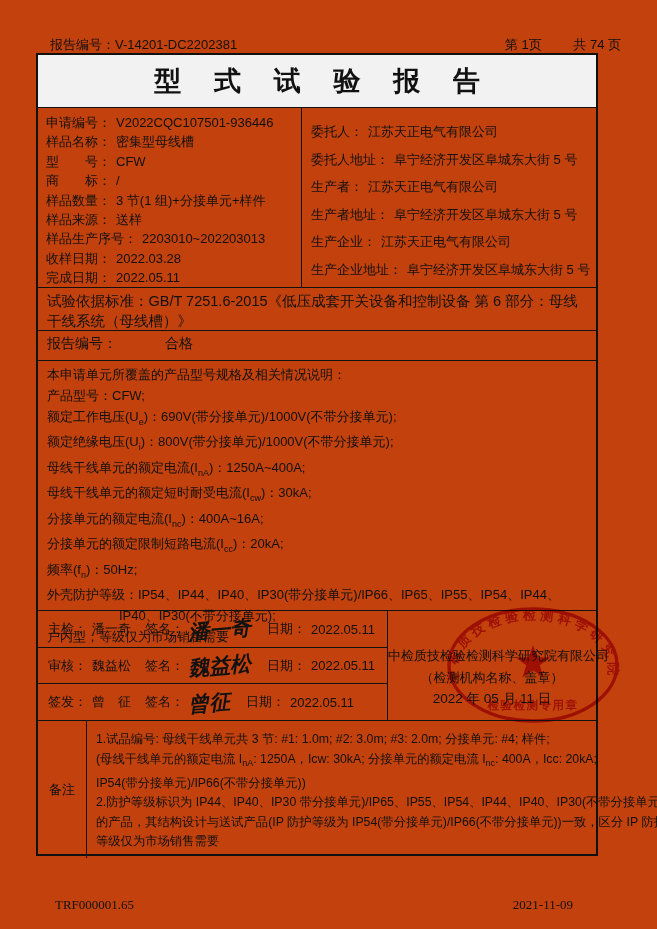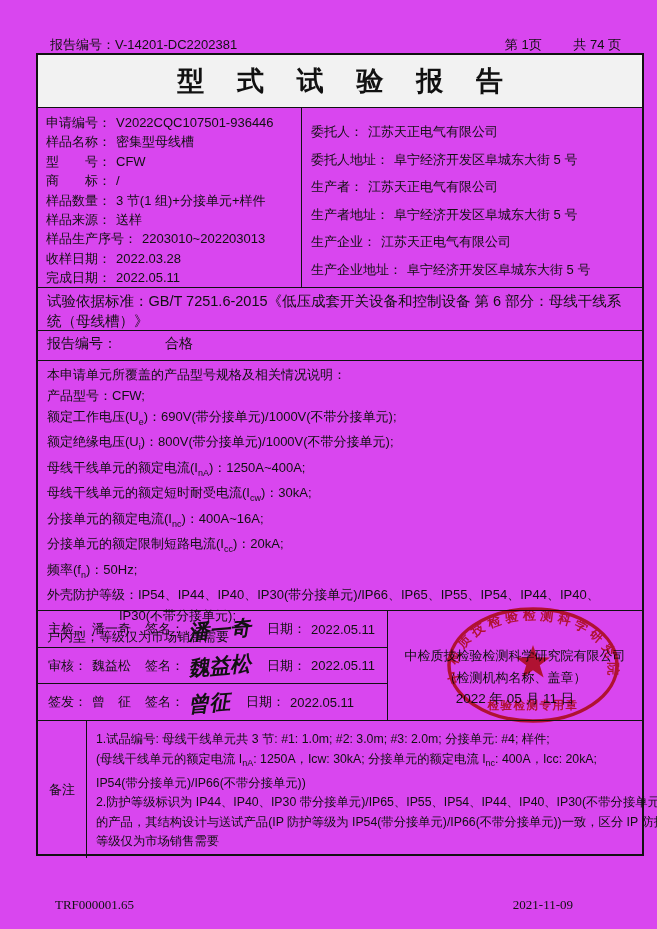--- a/index.html
+++ b/index.html
@@ -1,23 +1,23 @@
 <!DOCTYPE html>
 <html><head>
 <meta charset="utf-8">
 <style>
   html,body{margin:0;padding:0;background:#fff;}
-  .page{position:relative;width:657px;height:929px;background:#d946ef;overflow:hidden;
+  .page{position:relative;width:657px;height:929px;background:#c2410c;overflow:hidden;
         font-family:"Liberation Sans",sans-serif;color:#111;}
   
   .hdr{position:absolute;top:36px;left:50px;right:36px;display:flex;
        justify-content:space-between;font-size:13px;}
   .hdr .pages span{margin-left:28px;margin-top:8px;}
   
-  .sheet{position:absolute;left:36px;top:53px;width:608px;height:803px;
+  .sheet{position:absolute;left:36px;top:53px;width:562px;height:803px;
          border:2px solid #111;box-sizing:border-box;}
   .row{position:absolute;left:0;right:0;box-sizing:border-box;}
   .bt{border-top:1px solid #111;}
   
   .r-title{top:0;height:52px;background:#f2f2f2;display:flex;align-items:center;
            justify-content:center;}
   .r-title .t{font-family:"Liberation Serif",serif;font-size:27px;font-weight:600;
               letter-spacing:13px;text-indent:13px;}
   
   .r-info{top:52px;height:180px;}

